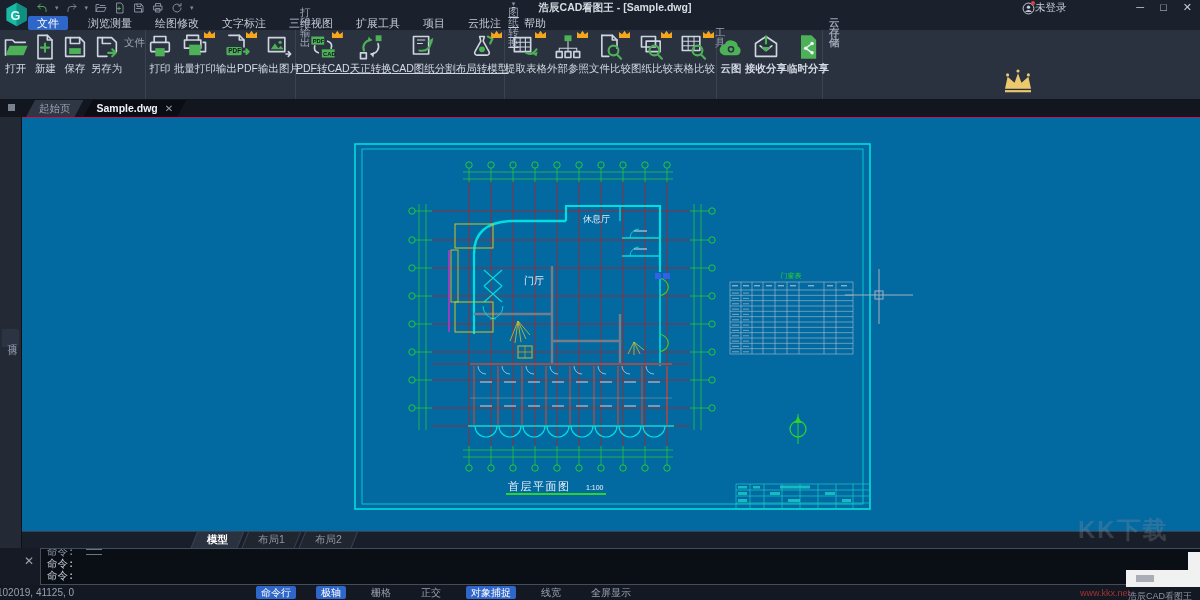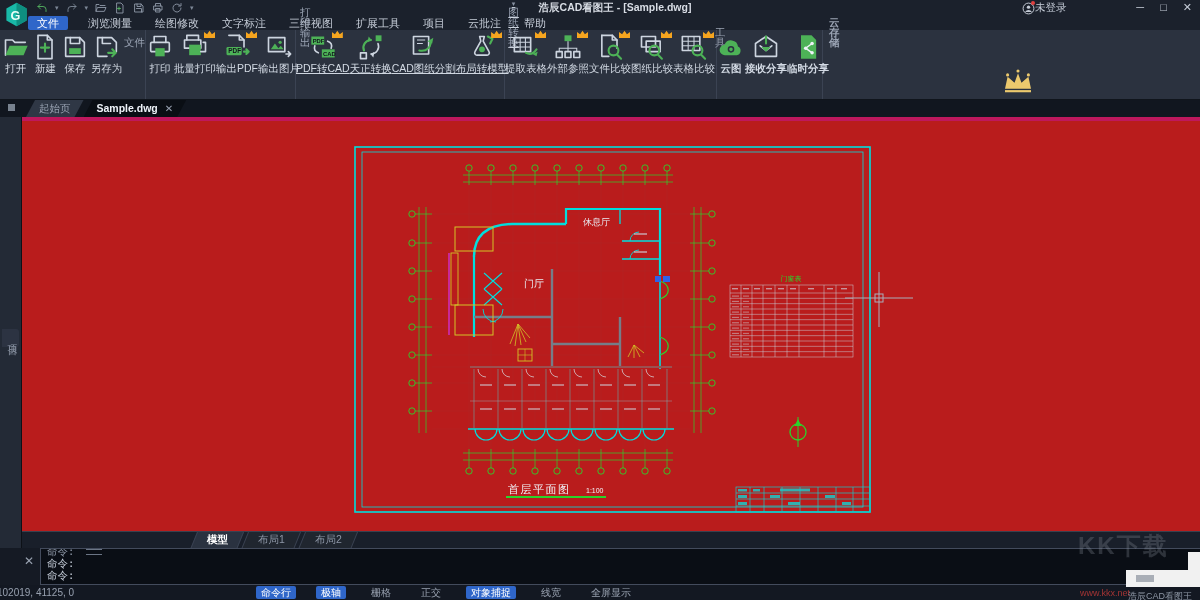--- a/index.html
+++ b/index.html
@@ -47,21 +47,21 @@
   #doc-tabs{position:absolute;left:26px;top:0;height:17px;display:flex;}
   .doctab{height:17px;line-height:17px;font-size:10.5px;padding:0 13px;color:#99a2b2;background:#2f3745;
           clip-path:polygon(9px 0,100% 0,calc(100% - 9px) 100%,0 100%);display:flex;align-items:center;gap:7px;}
   .doctab.active{background:#0a0e14;color:#eef2f8;font-weight:bold;}
   .doctab .x{font-size:10px;color:#98a1b1;font-weight:normal;}
   
   .leftstrip{left:0;top:117px;width:22px;height:431px;background:#232a36;border-right:1px solid #0d1117;box-sizing:border-box;}
   .vtab{position:absolute;left:2px;top:212px;width:17px;padding:7px 0;background:#2c3342;border-radius:0 3px 3px 0;
         writing-mode:vertical-rl;text-align:center;font-size:10px;color:#8a93a3;letter-spacing:2px;}
   
-  .canvas{left:22px;top:117px;width:1178px;height:414px;background:#b91c1c;border-top:4px solid #be185d;box-sizing:border-box;}
+  .canvas{left:22px;top:117px;width:1178px;height:414px;background:#0369a1;border-top:1px solid #be185d;box-sizing:border-box;}
   .canvas svg{display:block;}
   .cad-room{font-family:"Liberation Sans","DejaVu Sans",sans-serif;}
   
   .layoutbar{left:22px;top:531px;width:1178px;height:17px;background:#191f2a;border-top:1px solid #39414f;box-sizing:border-box;display:flex;align-items:flex-end;padding-left:172px;}
   .ltab{height:16px;line-height:15px;font-size:10.5px;color:#8d96a6;background:#20262f;border:1px solid #3a4252;border-bottom:none;
         padding:0 12px;margin-right:4px;transform:skewX(-22deg);}
   .ltab > span{display:inline-block;transform:skewX(22deg);}
   .ltab.active{background:#2a3240;color:#ffffff;font-weight:bold;}
   
   .cmdleft{left:0;top:548px;width:40px;height:37px;background:#151a24;}
@@ -71,21 +71,21 @@
             box-sizing:border-box;overflow:hidden;padding:0 6px;}
   .cmdline{font-family:"DejaVu Sans Mono","Liberation Mono",monospace;font-size:10.5px;color:#c8d0dc;height:12px;line-height:12px;}
   .cmdline.first{margin-top:-4px;color:#8f99a8;}
   
   .statusbar{left:0;top:585px;width:1200px;height:15px;background:#131822;}
   .coords{left:-3px;top:2px;font-size:10px;color:#98a1b0;}
   .toggles{left:256px;top:1px;display:flex;gap:20px;}
   .toggle{font-size:10px;padding:0 5px;height:13px;line-height:13px;color:#9aa3b2;border-radius:2px;white-space:nowrap;}
   .toggle.active{background:#2f66c9;color:#fff;}
   
-  .wm-ghost{left:1078px;top:530px;font-size:24px;font-weight:bold;letter-spacing:2px;color:rgba(140,146,158,0.28);z-index:30;}
+  .wm-ghost{left:1078px;top:514px;font-size:24px;font-weight:bold;letter-spacing:2px;color:rgba(140,146,158,0.28);z-index:30;}
   .wm-box1{left:1126px;top:570px;width:74px;height:17px;background:#f1f1f1;z-index:29;}
   .wm-box2{left:1188px;top:552px;width:12px;height:19px;background:#f1f1f1;z-index:29;}
   .wm-dash{left:1136px;top:575px;width:18px;height:7px;background:#a9aeb6;z-index:31;}
   .wm-site{left:1080px;top:588px;font-size:9px;color:#a33434;z-index:32;}
   .wm-brand{left:1128px;top:590px;font-size:9px;color:#8d96a4;z-index:32;}
 </style>
 </head>
 <body>
 
 <div id="root">

